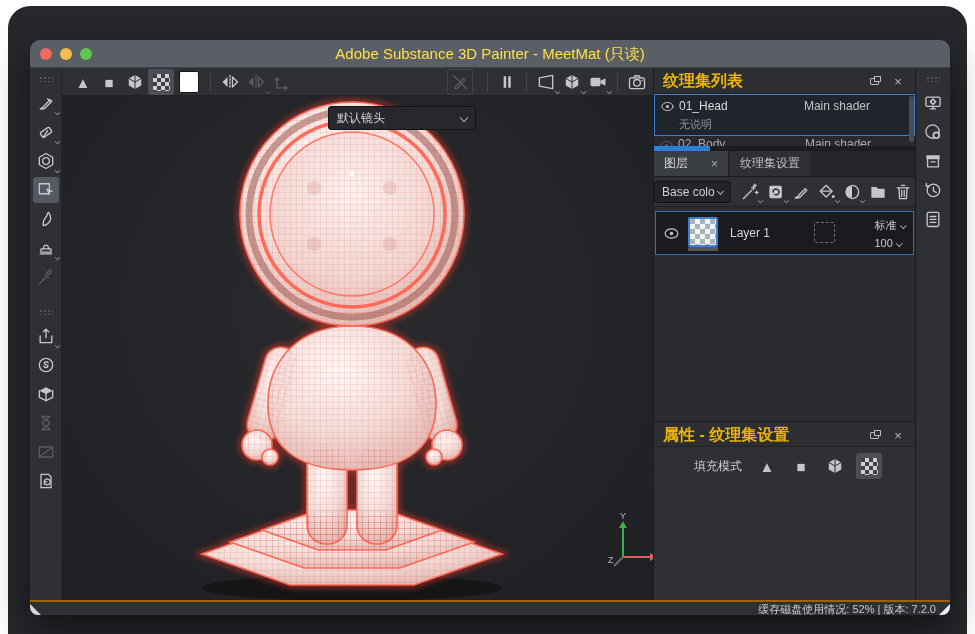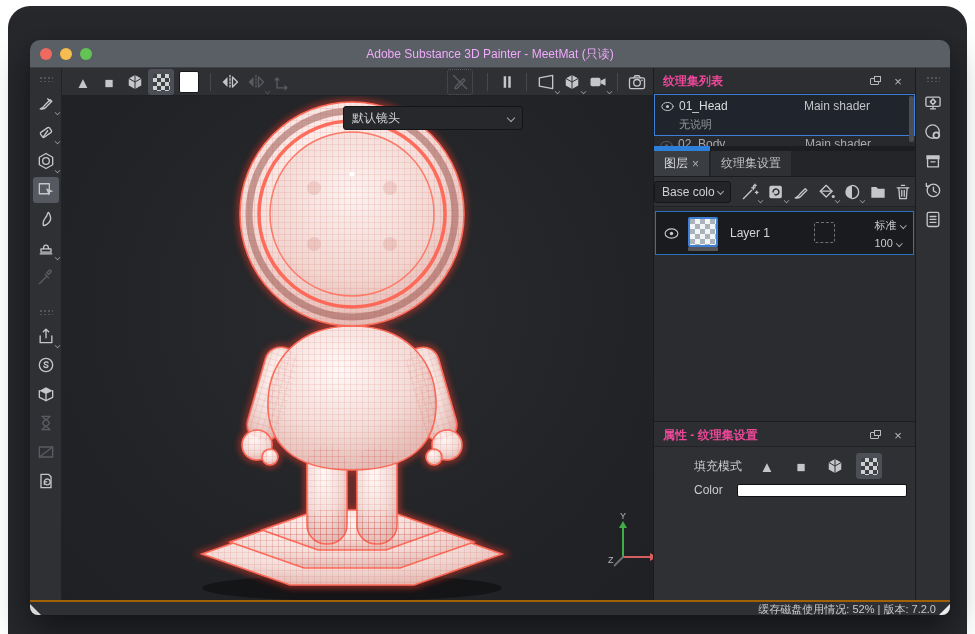--- a/index.html
+++ b/index.html
@@ -2,21 +2,21 @@
 <html><head>
 <meta charset="utf-8">
 <style>
   * { margin:0; padding:0; box-sizing:border-box; }
   html,body { width:975px; height:634px; background:#ffffff; font-family:"Liberation Sans",sans-serif; overflow:hidden; }
   .screen { position:absolute; left:8px; top:6px; width:959px; height:628px; background:#26282c; border-radius:22px 22px 0 0; }
   .window { position:absolute; left:22px; top:34px; width:920px; height:575px; background:#2b2d31; border-radius:10px 10px 8px 8px; overflow:hidden; box-shadow:0 14px 36px rgba(0,0,0,.55); }
 
   
   .titlebar { position:absolute; left:0; top:0; width:100%; height:28px; background:#5a5e65; border-bottom:1px solid #3e4147; }
-  .title-text { position:absolute; width:100%; text-align:center; line-height:28px; font-size:12px; color:#f0abfc; }
+  .title-text { position:absolute; width:100%; text-align:center; line-height:28px; font-size:15px; color:#fde047; }
   .lights { position:absolute; left:10px; top:8px; display:flex; gap:8px; }
   .light { width:12px; height:12px; border-radius:50%; }
   .l-red{ background:#ee6a5f; } .l-yellow{ background:#f5bd4f; } .l-green{ background:#61c454; }
 
   
   .leftstrip { position:absolute; left:0; top:28px; width:32px; height:532px; background:#2e3034; border-right:1px solid #222327; }
   .toolbar { position:absolute; left:32px; top:28px; width:591px; height:28px; background:#2e3034; border-bottom:1px solid #1f2124; }
   .viewport { position:absolute; left:32px; top:56px; width:591px; height:504px; background:radial-gradient(ellipse at 50% 42%, #2a2b2e 0%, #232427 60%, #1f2023 100%); overflow:hidden; }
   .rightpanel { position:absolute; left:623px; top:28px; width:262px; height:532px; background:#2e3034; border-left:1px solid #1a1b1e; }
   .farstrip { position:absolute; left:885px; top:28px; width:35px; height:532px; background:#2e3034; border-left:1px solid #1a1b1e; }
@@ -42,26 +42,26 @@
   
   .leftstrip .col { display:flex; flex-direction:column; align-items:center; }
   .leftstrip .tbtn { width:26px; height:26px; margin:1.5px 0; }
   .leftstrip .tbtn.sel { background:#56595f; }
   .griddots { width:14px; height:6px; margin:8px 0 6px 0;
     background-image:radial-gradient(#53555a 1px, transparent 1.2px); background-size:4px 4px; }
 
   
   .vp-select { position:absolute; top:10px; height:24px; background:#26282c; border:1px solid #131416; border-radius:3px; display:flex; align-items:center; padding:0 8px; font-size:12px; color:#d0d1d4; cursor:pointer; }
   .vp-select .caret { margin-left:auto; width:6px; height:6px; border-right:1.5px solid #a9aaad; border-bottom:1.5px solid #a9aaad; transform:rotate(45deg); }
-  .vp-cam { left:281px; width:180px; } .vp-mat { left:435px; width:141px; }
+  .vp-cam { left:266px; width:148px; } .vp-mat { left:435px; width:141px; }
   .vp-select span { margin-right:14px; }
 
   
   .pheader { position:relative; height:26px; background:#2c2e32; border-bottom:1px solid #202226; }
-  .pheader .ptitle { position:absolute; left:9px; line-height:26px; font-size:12px; color:#ec4899; font-weight:bold; }
+  .pheader .ptitle { position:absolute; left:9px; line-height:26px; font-size:16px; color:#eab308; font-weight:bold; }
   .hico { position:absolute; top:4px; width:18px; height:18px; display:flex; align-items:center; justify-content:center; color:#b9babd; font-size:13px; cursor:pointer; }
   .popout { width:9px; height:7px; border:1.3px solid #b9babd; border-radius:1px; position:relative; }
   .popout::after { content:""; position:absolute; right:-3px; top:-3px; width:5px; height:4px; background:#2c2e32; border:1.3px solid #b9babd; }
 
   .ts-toolbar { position:relative; height:30px; border-bottom:1px solid #202226; }
   .dropdown { background:#222428; border:1px solid #15161a; border-radius:3px; color:#cfd0d3; font-size:12px; display:flex; align-items:center; padding:0 7px; cursor:pointer; }
   .dropdown .caret { margin-left:auto; width:5px; height:5px; border-right:1.4px solid #a9aaad; border-bottom:1.4px solid #a9aaad; transform:rotate(45deg); }
 
   .ts-list { position:relative; height:52px; background:#27292d; overflow:hidden; }
   .ts-row { position:relative; }
@@ -69,21 +69,21 @@
   .ts-row .rname { position:absolute; left:24px; top:4px; font-size:12px; color:#dadbdd; }
   .ts-row .rshader { position:absolute; right:44px; top:4px; font-size:12px; color:#c3c4c7; }
   .ts-row .rdesc { position:absolute; left:24px; top:22px; font-size:11px; color:#94969a; }
   .ts-row .reye { position:absolute; left:5px; top:4px; }
   .ts-row2 { height:10px; overflow:hidden; background:#27292d; }
   .vscroll { position:absolute; right:1px; top:2px; width:5px; height:46px; background:#4b4d52; border-radius:2px; }
   .hscroll { position:relative; height:5px; background:#1c1d20; }
   .hscroll .thumb { position:absolute; left:0; top:0; height:5px; width:56px; background:#2e7fd9; }
 
   .tabs { display:flex; height:26px; background:#232528; border-bottom:1px solid #1b1c1f; }
-  .tab { display:flex; align-items:center; gap:4px; padding:0 10px; font-size:12px; color:#c2c3c6; cursor:pointer; }
+  .tab { display:flex; align-items:center; gap:23px; padding:0 10px; font-size:12px; color:#c2c3c6; cursor:pointer; }
   .tab.active { background:#3a3d42; color:#dcdcde; }
   .tab.inactive { background:#2e3033; margin-left:2px; }
   .tab .tclose { color:#aeafb2; font-size:12px; }
 
   .ly-toolbar { display:flex; align-items:center; height:30px; padding:0 0; border-bottom:1px solid #202226; gap:2px; }
   .ly-toolbar .tbtn { width:24px; height:24px; }
   .ly-dd { width:78px; height:22px; margin-right:6px; }
 
   .layers-area { height:214px; background:#2a2c2f; padding-top:4px; }
   .layer-row { position:relative; margin:0 1px; height:44px; background:#191b1e; border:1px solid #2e6fc2; cursor:pointer; }
@@ -522,24 +522,20 @@
       <div class="tbtn">
             <svg class="ic" viewBox="0 0 24 24">
               <path class="f" d="M12 3.5l7.5 4.2v8.6L12 20.5l-7.5-4.2V7.7z"></path>
               <path d="M12 3.5v17M4.5 7.7L12 12l7.5-4.3" stroke="#2e3034" stroke-width="1.2"></path>
             </svg>
           </div>
       <div class="tbtn sel">
             <div class="checker"></div>
           </div>
     </div>
-    <div class="color-row">
-      <span class="plabel">Color</span>
-      <div class="color-bar"></div>
-    </div>
   </div>
 
   <div class="farstrip">
     <div class="col">
       <div class="griddots"></div>
       <div class="tbtn">
             <svg class="ic" viewBox="0 0 24 24">
               <rect x="3.5" y="5" width="17" height="11" rx="1.5"></rect>
               <path d="M9 19h6M12 16v3"></path>
               <circle cx="12" cy="10.5" r="2.4"></circle>

